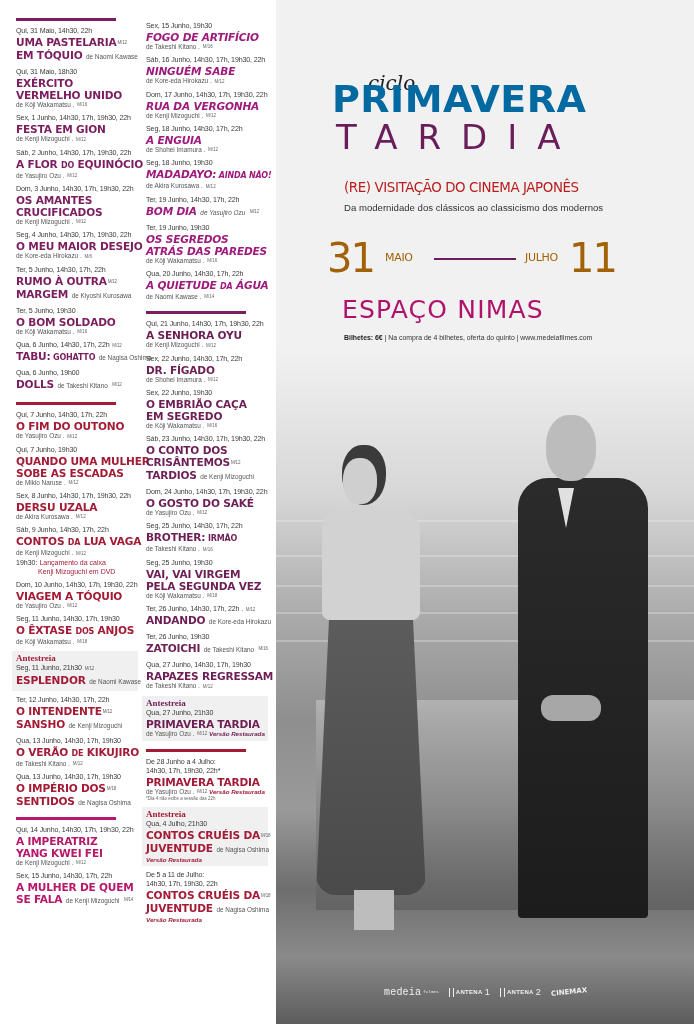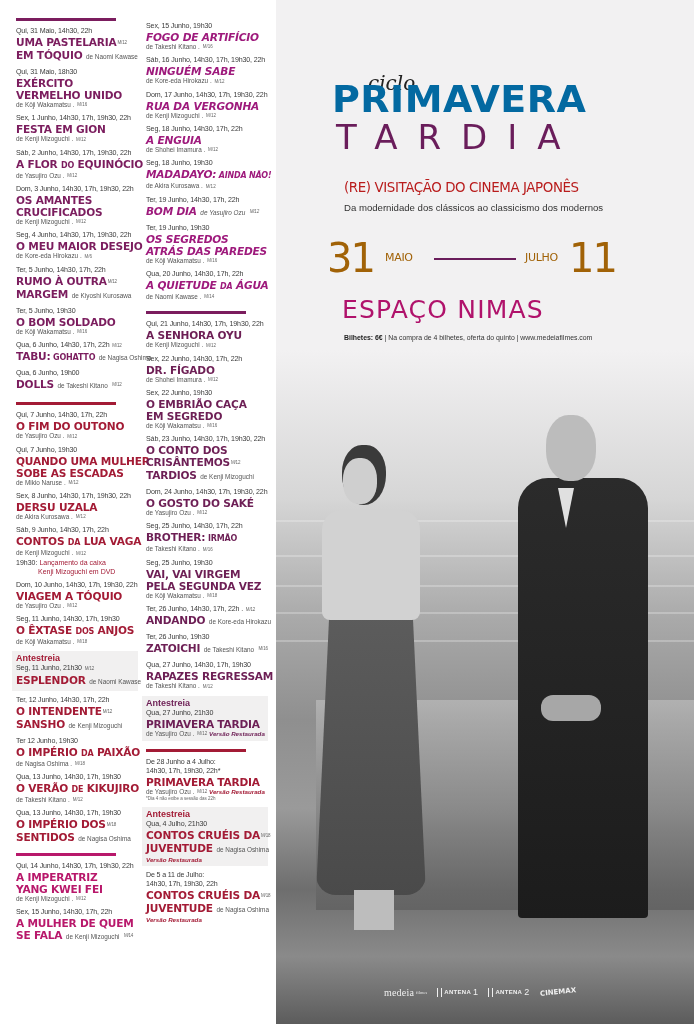--- a/index.html
+++ b/index.html
@@ -9,21 +9,21 @@
   .col { position: absolute; top: 0; width: 134px; }
   #col-left { left: 16px; }
   #col-mid { left: 146px; }
 
   .divider { height: 3px; width: 100px; margin: 16px 0 6px 0; }
   .col .divider.first { margin-top: 18px; }
 
   .entry { margin-bottom: 5px; }
   .entry.boxed { background: #f1f0f0; margin-left: -4px; padding: 2px 4px 3px 4px; width: 126px; }
   .when { font-family: "Liberation Sans Narrow", "Liberation Sans", sans-serif; font-size: 7.1px; color: #3a3a3a; letter-spacing: -0.15px; line-height: 9px; white-space: nowrap; }
-  .pre { font-weight: bold; font-size: 9px; line-height: 11px; }
+  .pre { font-weight: bold; font-size: 9px; line-height: 11px; font-family: Liberation Serif, serif; }
   .title { font-family: "DejaVu Sans", sans-serif; font-weight: bold; font-size: 10.6px; line-height: 12px; letter-spacing: -0.2px; text-transform: uppercase; white-space: nowrap; }
   .title .small { font-size: 8px; }
   .dir { font-size: 6.4px; color: #555; font-weight: normal; text-transform: none; letter-spacing: 0; font-family: "Liberation Sans", sans-serif; }
   .rating { font-size: 4.5px; color: #666; font-weight: normal; vertical-align: middle; margin-left: 1px; font-family: "Liberation Sans", sans-serif; }
   .byline { font-size: 6.4px; color: #555; line-height: 8px; white-space: nowrap; }
   .note { font-size: 7px; line-height: 9px; }
   .note .label { color: #333; }
   .restored { font-size: 6.2px; font-style: italic; font-weight: bold; }
   .footnote { font-size: 4.5px; color: #666; line-height: 6px; }
 
@@ -60,21 +60,21 @@
   .date-row { position: absolute; left: 51px; top: 236px; width: 300px; height: 50px; color: #a16207; }
   .date-big { position: absolute; top: 0; font-family: "DejaVu Sans", sans-serif; font-size: 40px; line-height: 44px; letter-spacing: -2px; }
   .date-month { position: absolute; top: 15px; font-family: "DejaVu Sans", sans-serif; font-size: 11px; letter-spacing: -0.3px; }
   .date-line { position: absolute; top: 22px; left: 107px; width: 82px; height: 2px; background: #6a1d5b; }
   .venue { position: absolute; left: 66px; top: 295px; font-family: "DejaVu Sans", sans-serif; font-size: 25px; color: #b0126b; letter-spacing: 1.2px; white-space: nowrap; }
   .tickets { position: absolute; left: 68px; top: 334px; font-size: 6.9px; color: #333; white-space: nowrap; }
   .tickets b { color: #222; }
 
   .sponsors { position: absolute; left: 108px; top: 985px; height: 14px; display: flex; align-items: center; gap: 10px; color: #f0f0f0; white-space: nowrap; }
   .sponsor { display: flex; align-items: center; gap: 2px; }
-  .sp-medeia { font-family: Liberation Serif, serif; font-size: 10px; letter-spacing: 0.2px; }
+  .sp-medeia { font-family: Liberation Mono, monospace; font-size: 10px; letter-spacing: 0.2px; }
   .sp-medeia small { font-size: 4px; }
   .sp-bars { display: inline-block; width: 5px; height: 9px; border-left: 1.5px solid #f0f0f0; border-right: 1.5px solid #f0f0f0; }
   .sp-antena { font-size: 6px; font-weight: bold; letter-spacing: 0.3px; }
   .sp-cinemax { font-family: "DejaVu Sans", sans-serif; font-weight: bold; font-size: 7px; transform: rotate(-6deg); }
 </style>
 </head>
 <body>
 
 <div id="col-left" class="col">
   <div class="divider first c-purple"></div>
@@ -167,25 +167,20 @@
   </div>
   <div class="entry boxed c-red">
     <div class="pre">Antestreia</div>
     <div class="when"><span>Seg, 11 Junho, 21h30</span> <span class="rating">M/12</span></div>
     <div class="title"><span>ESPLENDOR</span> <span class="dir">de Naomi Kawase</span></div>
   </div>
   <div class="entry c-red">
     <div class="when">Ter, 12 Junho, 14h30, 17h, 22h</div>
     <div class="title"><span>O INTENDENTE</span><span class="rating">M/12</span></div>
     <div class="title"><span>SANSHO</span> <span class="dir">de Kenji Mizoguchi</span></div>
-  </div>
-  <div class="entry c-red">
-    <div class="when">Ter 12 Junho, 19h30</div>
-    <div class="title"><span>O IMPÉRIO </span><span class="small">DA</span><span> PAIXÃO</span></div>
-    <div class="byline"><span>de Nagisa Oshima</span> . <span class="rating">M/18</span></div>
   </div>
   <div class="entry c-red">
     <div class="when">Qua, 13 Junho, 14h30, 17h, 19h30</div>
     <div class="title"><span>O VERÃO </span><span class="small">DE</span><span> KIKUJIRO</span></div>
     <div class="byline"><span>de Takeshi Kitano</span> . <span class="rating">M/12</span></div>
   </div>
   <div class="entry c-red">
     <div class="when">Qua, 13 Junho, 14h30, 17h, 19h30</div>
     <div class="title"><span>O IMPÉRIO DOS</span><span class="rating">M/18</span></div>
     <div class="title"><span>SENTIDOS</span> <span class="dir">de Nagisa Oshima</span></div>

